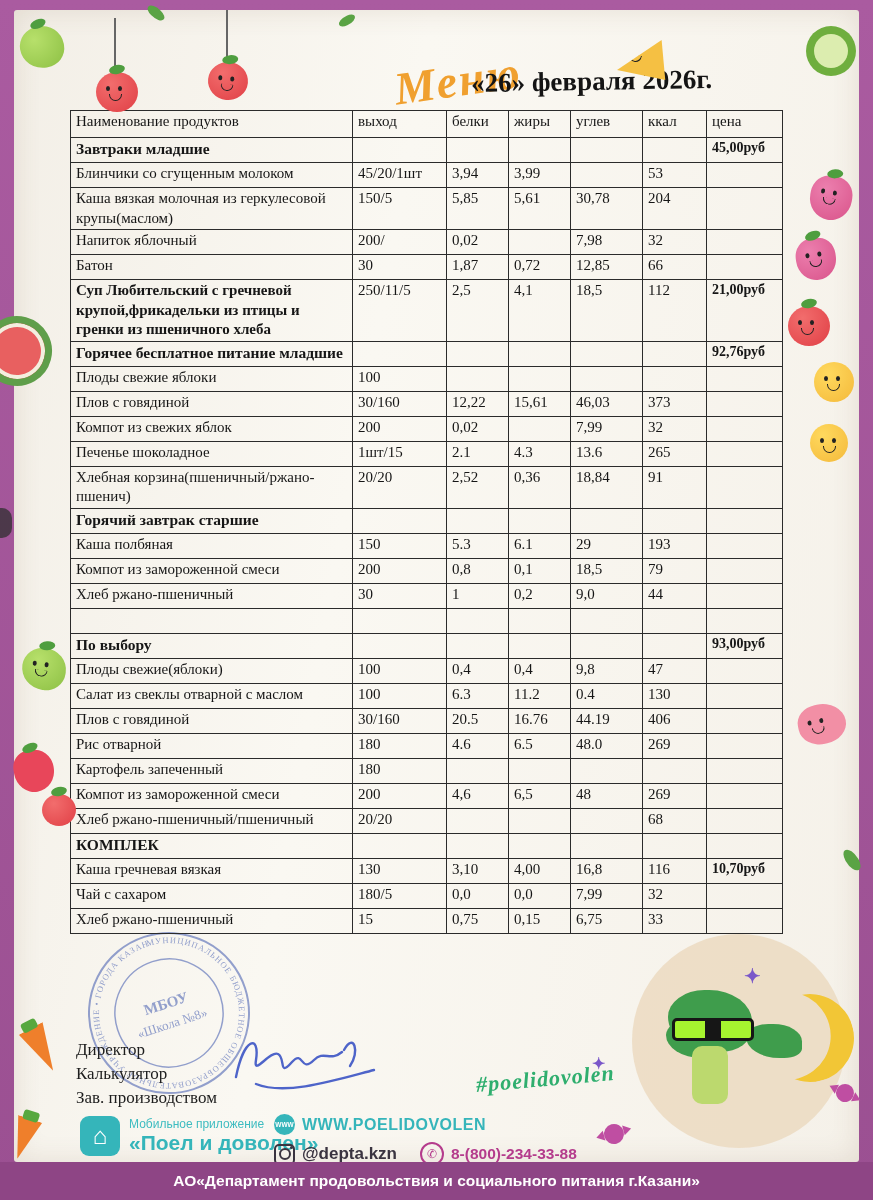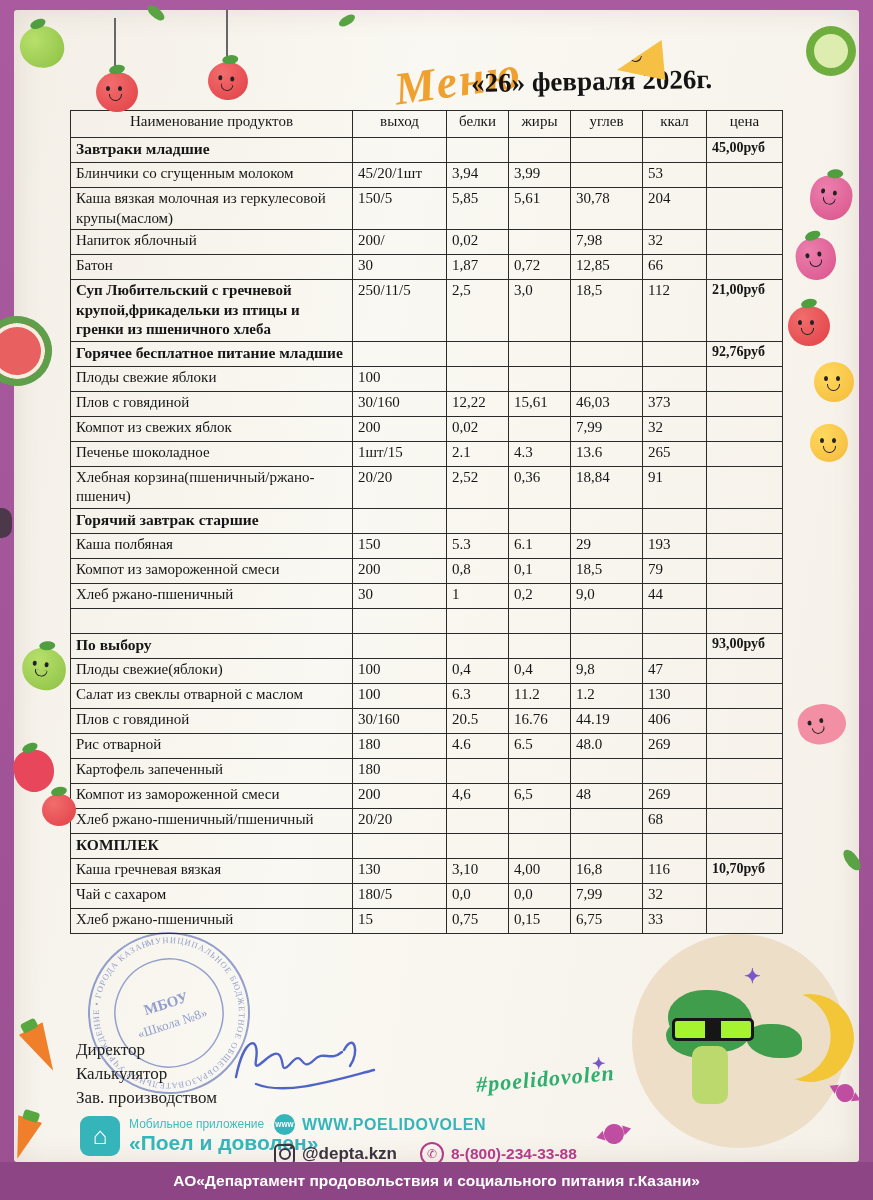--- a/index.html
+++ b/index.html
@@ -4,21 +4,21 @@
 <style>
   html,body{margin:0;padding:0;width:873px;height:1200px;overflow:hidden;}
   body{position:relative;background:linear-gradient(180deg,#aa5ba0,#9b5092);font-family:"Liberation Serif",serif;}
   .paper{position:absolute;left:14px;right:14px;top:10px;bottom:38px;background:linear-gradient(100deg,#f3efe7,#faf8f2 40%,#f5f1e9);border-radius:3px;box-shadow:inset 0 0 28px rgba(120,85,60,.14);}
   
   .menu-title{position:absolute;left:380px;top:44px;font-size:46px;font-weight:bold;font-style:italic;color:#f0a02f;transform:rotate(-8deg);letter-spacing:2px;z-index:4;}
   .menu-date{position:absolute;left:457px;top:56px;font-size:27px;font-weight:bold;color:#141414;transform:rotate(-1deg);z-index:4;}
   
   .menu-table{position:absolute;left:56px;top:100px;width:712px;border-collapse:collapse;table-layout:fixed;font-size:15px;color:#161616;z-index:3;}
   .menu-table th,.menu-table td{border:1.2px solid #2b2b2b;padding:1px 5px;vertical-align:top;line-height:1.3;text-align:left;overflow:hidden;}
-  .menu-table th{font-weight:normal;text-align:center;height:24px;}
+  .menu-table th{font-weight:normal;text-align:left;height:24px;}
   .menu-table td{height:22px;}
   .menu-table td:last-child{font-weight:bold;font-size:14px;}
   .menu-table tr.section td:first-child{font-weight:bold;font-size:15.5px;}
   .menu-table tr.boldname td:first-child{font-weight:bold;}
   .w0{width:282px}.w1{width:94px}.w2{width:62px}.w3{width:62px}.w4{width:72px}.w5{width:64px}.w6{width:76px}
   
   .stamp{position:absolute;left:70px;top:918px;transform:rotate(-18deg);opacity:.6;z-index:2;}
   .sig-lines{position:absolute;left:62px;top:1028px;font-size:17px;color:#1d1d1d;line-height:24px;z-index:3;}
   .sig-svg{position:absolute;left:212px;top:1012px;z-index:4;}
   .hashtag{position:absolute;left:462px;top:1056px;font-size:22px;font-style:italic;font-weight:bold;color:#2fae6e;transform:rotate(-5deg);letter-spacing:1px;z-index:4;}
@@ -170,21 +170,21 @@
           <td>1,87</td>
           <td>0,72</td>
           <td>12,85</td>
           <td>66</td>
           <td></td>
         </tr>
         <tr class="boldname">
           <td>Суп Любительский  с гречневой крупой,фрикадельки из птицы и гренки из пшеничного хлеба</td>
           <td>250/11/5</td>
           <td>2,5</td>
-          <td>3,0</td>
+          <td>4,1</td>
           <td>18,5</td>
           <td>112</td>
           <td>21,00руб</td>
         </tr>
         <tr class="section">
           <td>Горячее бесплатное питание младшие</td>
           <td></td>
           <td></td>
           <td></td>
           <td></td>
@@ -297,21 +297,21 @@
           <td>0,4</td>
           <td>9,8</td>
           <td>47</td>
           <td></td>
         </tr>
         <tr>
           <td>Салат из свеклы отварной с маслом</td>
           <td>100</td>
           <td>6.3</td>
           <td>11.2</td>
-          <td>1.2</td>
+          <td>0.4</td>
           <td>130</td>
           <td></td>
         </tr>
         <tr>
           <td>Плов с говядиной</td>
           <td>30/160</td>
           <td>20.5</td>
           <td>16.76</td>
           <td>44.19</td>
           <td>406</td>

